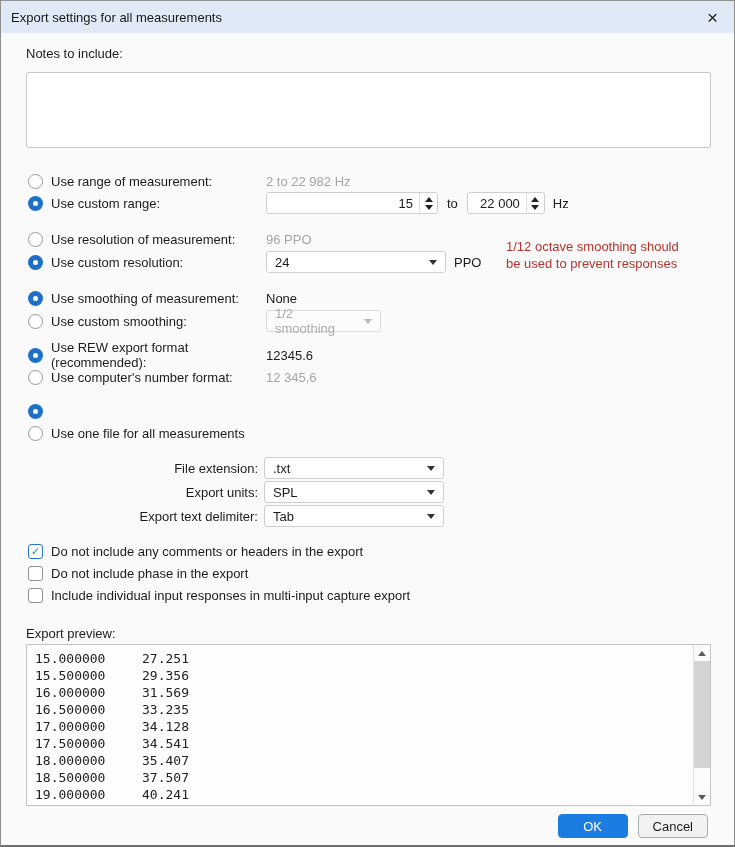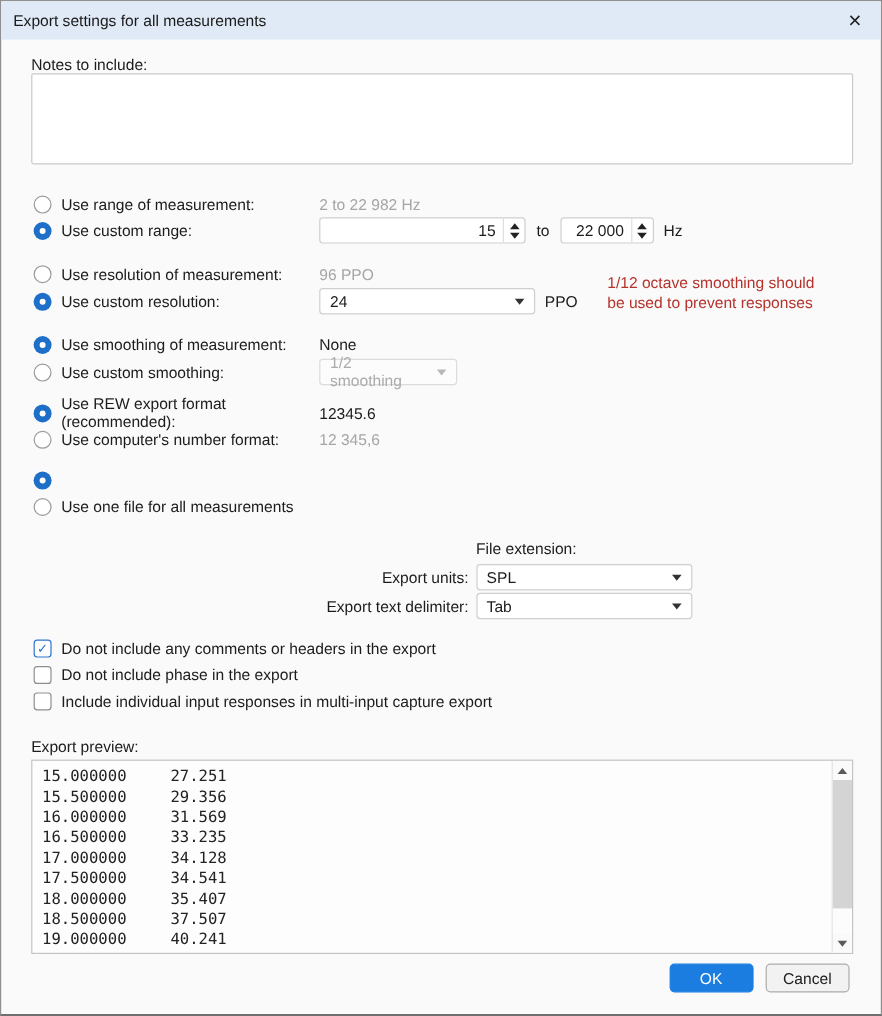--- a/index.html
+++ b/index.html
@@ -12,21 +12,21 @@
   }
   
   .titlebar {
     height:32px; background:#dfeaf6; flex:0 0 auto;
     display:flex; align-items:center; padding:0 12px 0 10px;
   }
   .titlebar .title { flex:1; font-size:13px; color:#1a1a1a; }
   .close-btn { font-size:19px; line-height:19px; color:#222; cursor:default; padding:0 4px; }
   
   .content { flex:1; padding:0 25px; position:relative; }
-  .section-label { margin-top:13px; margin-bottom:0; }
+  .section-label { margin-top:13px; margin-bottom:11px; }
   .notes-area {
     width:685px; height:76px; background:#fff; border:1px solid #c9c9c9;
     border-radius:2px; resize:none; outline:none; font-family:inherit; font-size:13px;
   }
   .group { margin-top:0; }
   .row { display:flex; align-items:center; height:22px; }
   .row.tall { height:24px; }
   
   .radio { width:15px; height:15px; min-width:15px; border-radius:50%;
     border:1px solid #9a9a9a; background:#fff; margin-left:2px; position:relative; }
@@ -53,21 +53,21 @@
   .combo { height:22px; background:#fff; border:1px solid #cfcfcf; border-radius:3px;
     display:flex; align-items:center; padding:0 8px; }
   .combo .combo-arrow { margin-left:auto; width:0; height:0;
     border-left:4px solid transparent; border-right:4px solid transparent; border-top:5px solid #333; }
   .combo.disabled { border-color:#dcdcdc; background:#fcfcfc; color:#ababab; }
   .combo.disabled .combo-arrow { border-top-color:#b8b8b8; }
   .combo-w180 { width:180px; }
   .combo-w115 { width:115px;gap:16px; }
   .warning { position:absolute; left:480px; top:10px; color:#b5332c; line-height:17px; width:210px; }
   
-  .lrow { display:flex; align-items:center; height:24px;justify-content:center; }
+  .lrow { display:flex; align-items:center; height:24px; }
   .lrow .rlabel { width:238px; min-width:238px; text-align:right; padding-right:6px; }
   
   .checkbox { width:15px; height:15px; min-width:15px; border:1px solid #8f8f8f; border-radius:3px;
     background:#fff; margin-left:2px; display:flex; align-items:center; justify-content:center;
     font-size:11px; font-weight:bold; color:transparent; }
   .checkbox.checked { border-color:#2b77cc; color:#2b77cc; }
   .cb-label { margin-left:8px; }
   
   .preview-box { width:685px; height:162px; background:#fdfdfd; border:1px solid #c4c4c4;
     display:flex; overflow:hidden; }
@@ -200,20 +200,24 @@
       <div class="row">
         <span class="radio"></span>
         <span class="radio-label">Use one file for all measurements</span>
       </div>
     </div>
 
     
     <div class="group mt12">
       <div class="lrow">
         <span class="rlabel">File extension:</span>
+        <span class="combo combo-w180">
+          <span>.txt</span>
+          <span class="combo-arrow"></span>
+        </span>
       </div>
       <div class="lrow">
         <span class="rlabel">Export units:</span>
         <span class="combo combo-w180">
           <span>SPL</span>
           <span class="combo-arrow"></span>
         </span>
       </div>
       <div class="lrow">
         <span class="rlabel">Export text delimiter:</span>

